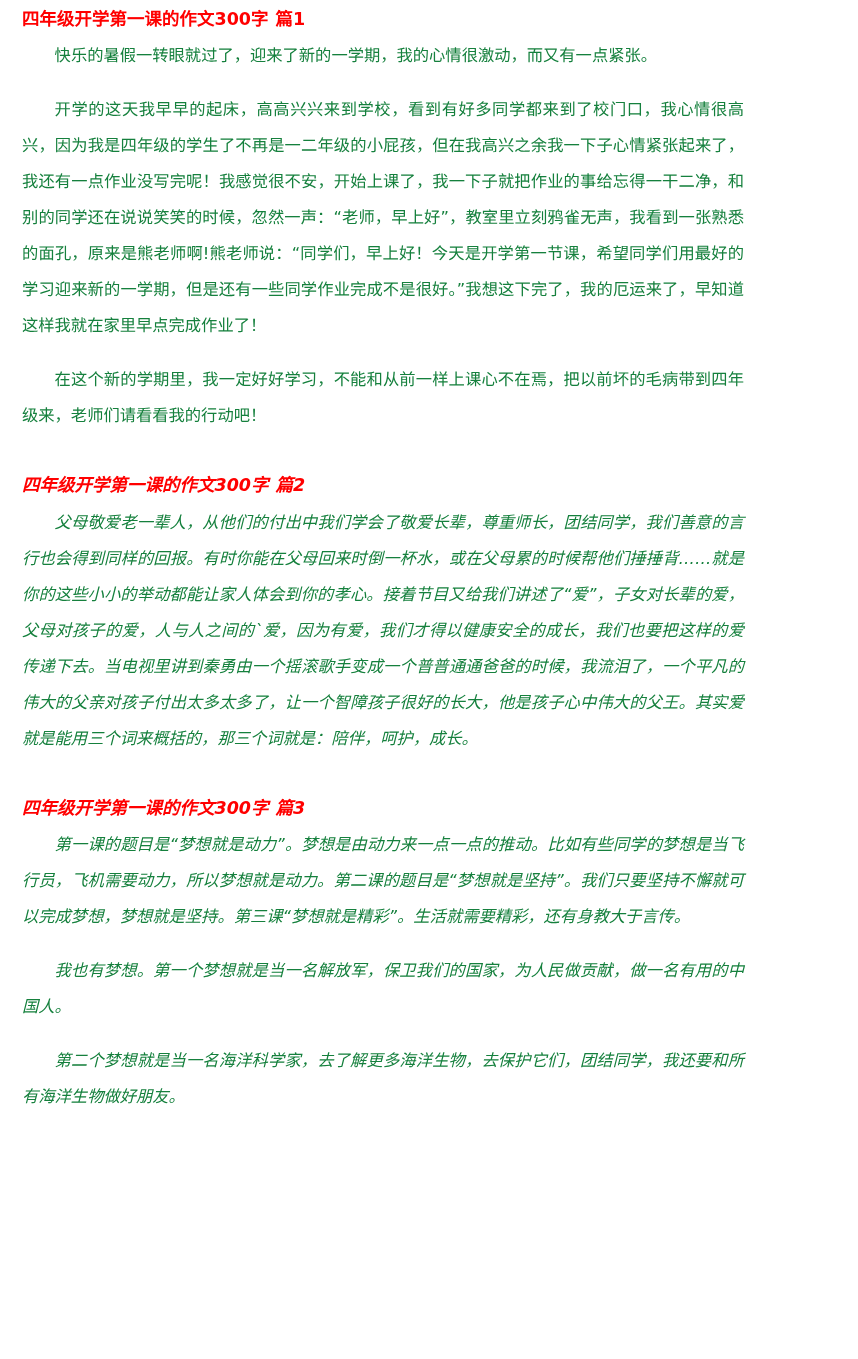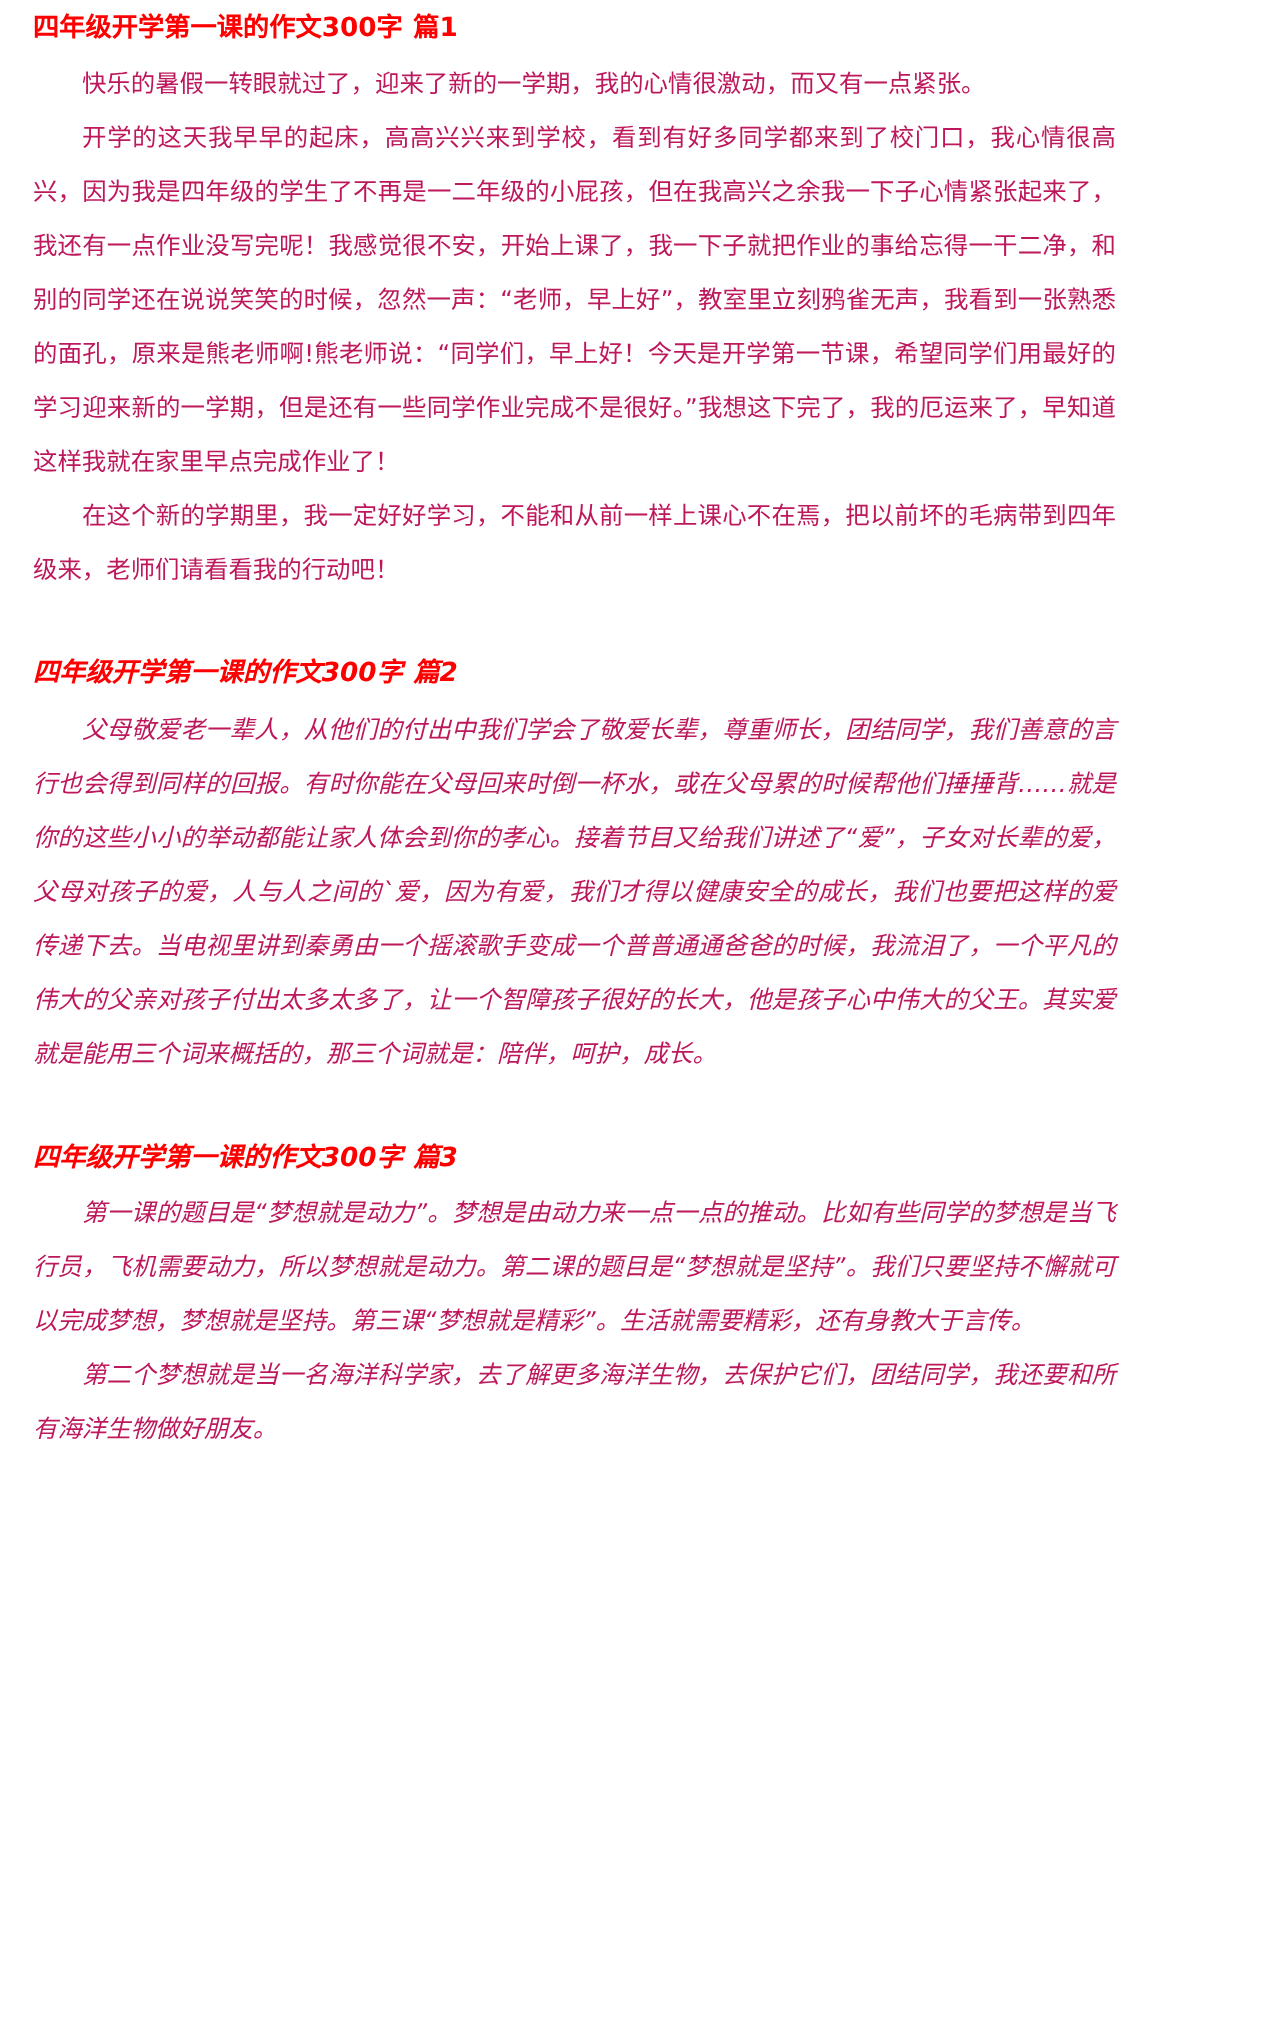--- a/index.html
+++ b/index.html
@@ -42,24 +42,25 @@
     margin-left: 7px;
   }
   p.para {
     font-size: 16.3px;
     line-height: 36px;
     margin: 0;
     padding: 0;
     text-indent: 2em;
     text-align: justify;
     text-justify: inter-ideograph;
-    color: #be185d;
+    color: #15803d;
     word-break: break-all;
   }
   p.para + p.para {
+    margin-top: 18px;
   }
   .section + .section {
     margin-top: 22px;
     font-style: italic;
   }
   .sec-body {
     padding-top: 4px;
   }
   .sec-gap-1 { padding-bottom: 10px; }
 </style>
@@ -87,17 +88,18 @@
       <p class="para">父母敬爱老一辈人，从他们的付出中我们学会了敬爱长辈，尊重师长，团结同学，我们善意的言行也会得到同样的回报。有时你能在父母回来时倒一杯水，或在父母累的时候帮他们捶捶背……就是你的这些小小的举动都能让家人体会到你的孝心。接着节目又给我们讲述了“爱”，子女对长辈的爱，父母对孩子的爱，人与人之间的`爱，因为有爱，我们才得以健康安全的成长，我们也要把这样的爱传递下去。当电视里讲到秦勇由一个摇滚歌手变成一个普普通通爸爸的时候，我流泪了，一个平凡的伟大的父亲对孩子付出太多太多了，让一个智障孩子很好的长大，他是孩子心中伟大的父王。其实爱就是能用三个词来概括的，那三个词就是：陪伴，呵护，成长。</p>
     </div>
   </div>
 
   <div class="section">
     <div class="section-heading">
       <span class="hd-label">四年级开学第一课的作文300字</span><span class="hd-num">篇3</span>
     </div>
     <div class="sec-body">
       <p class="para">第一课的题目是“梦想就是动力”。梦想是由动力来一点一点的推动。比如有些同学的梦想是当飞行员，飞机需要动力，所以梦想就是动力。第二课的题目是“梦想就是坚持”。我们只要坚持不懈就可以完成梦想，梦想就是坚持。第三课“梦想就是精彩”。生活就需要精彩，还有身教大于言传。</p>
+      <p class="para">我也有梦想。第一个梦想就是当一名解放军，保卫我们的国家，为人民做贡献，做一名有用的中国人。</p>
       <p class="para">第二个梦想就是当一名海洋科学家，去了解更多海洋生物，去保护它们，团结同学，我还要和所有海洋生物做好朋友。</p>
     </div>
   </div>
 
 </div>
 
 </body></html>

